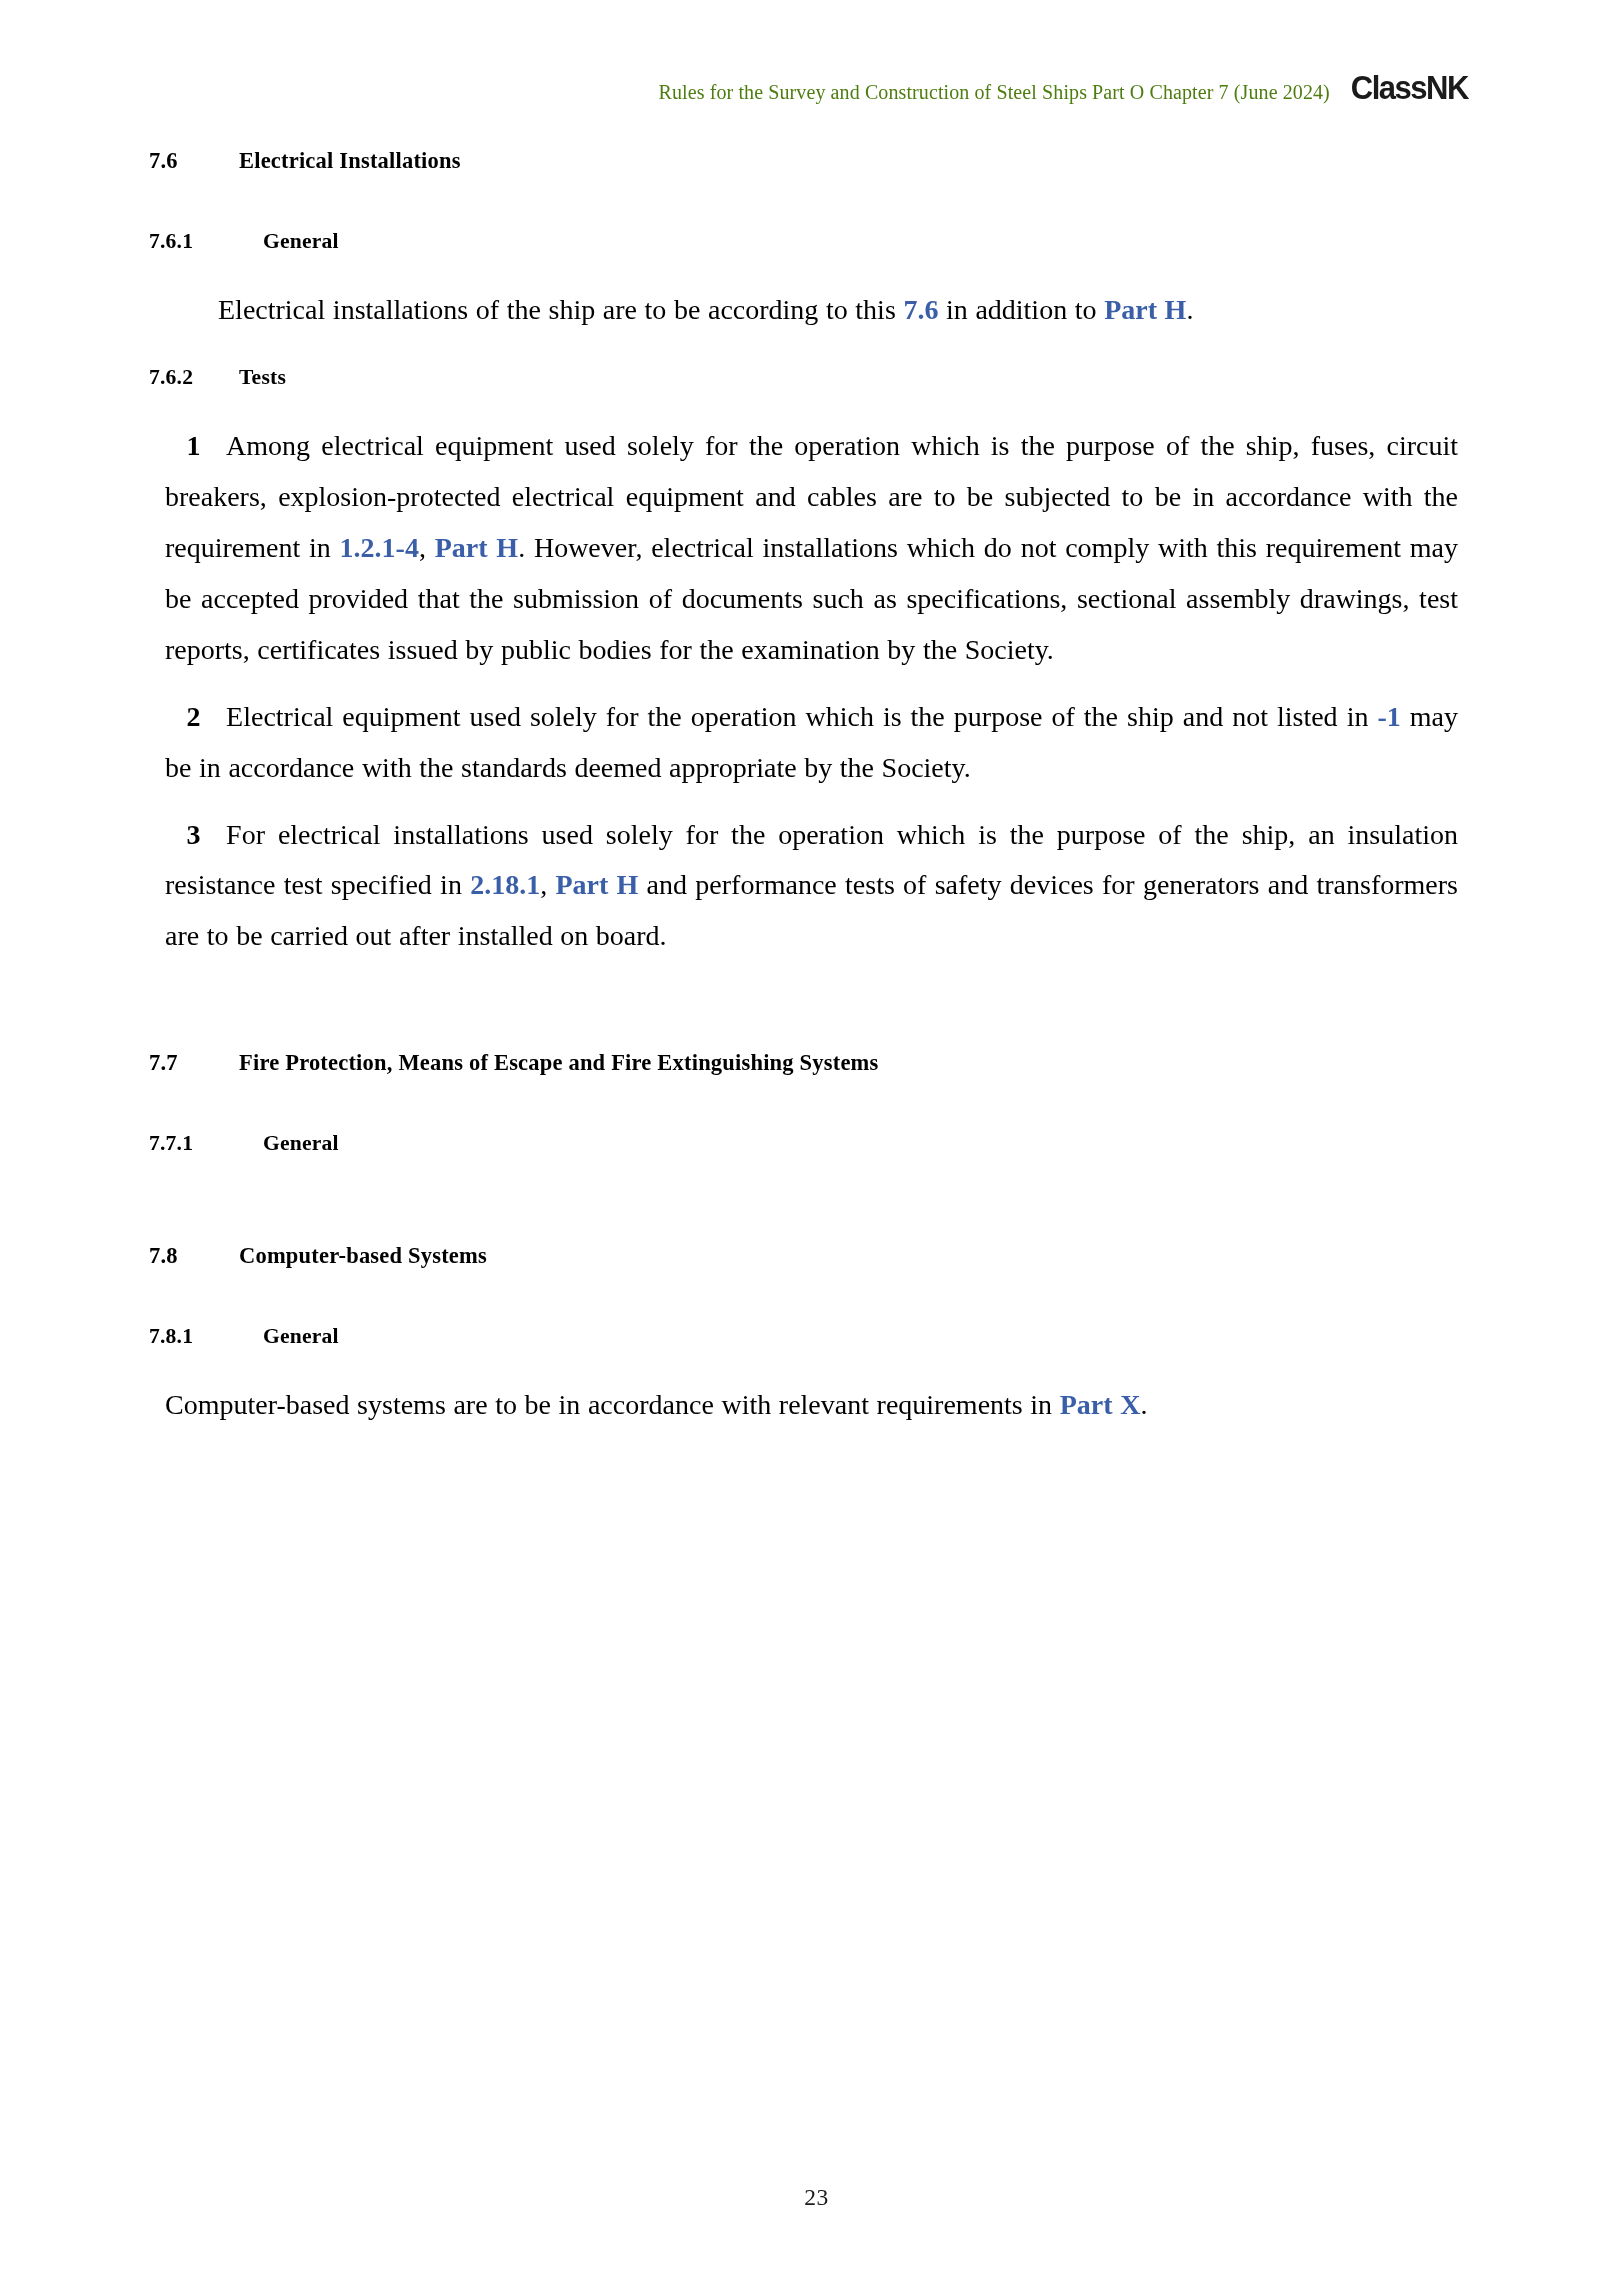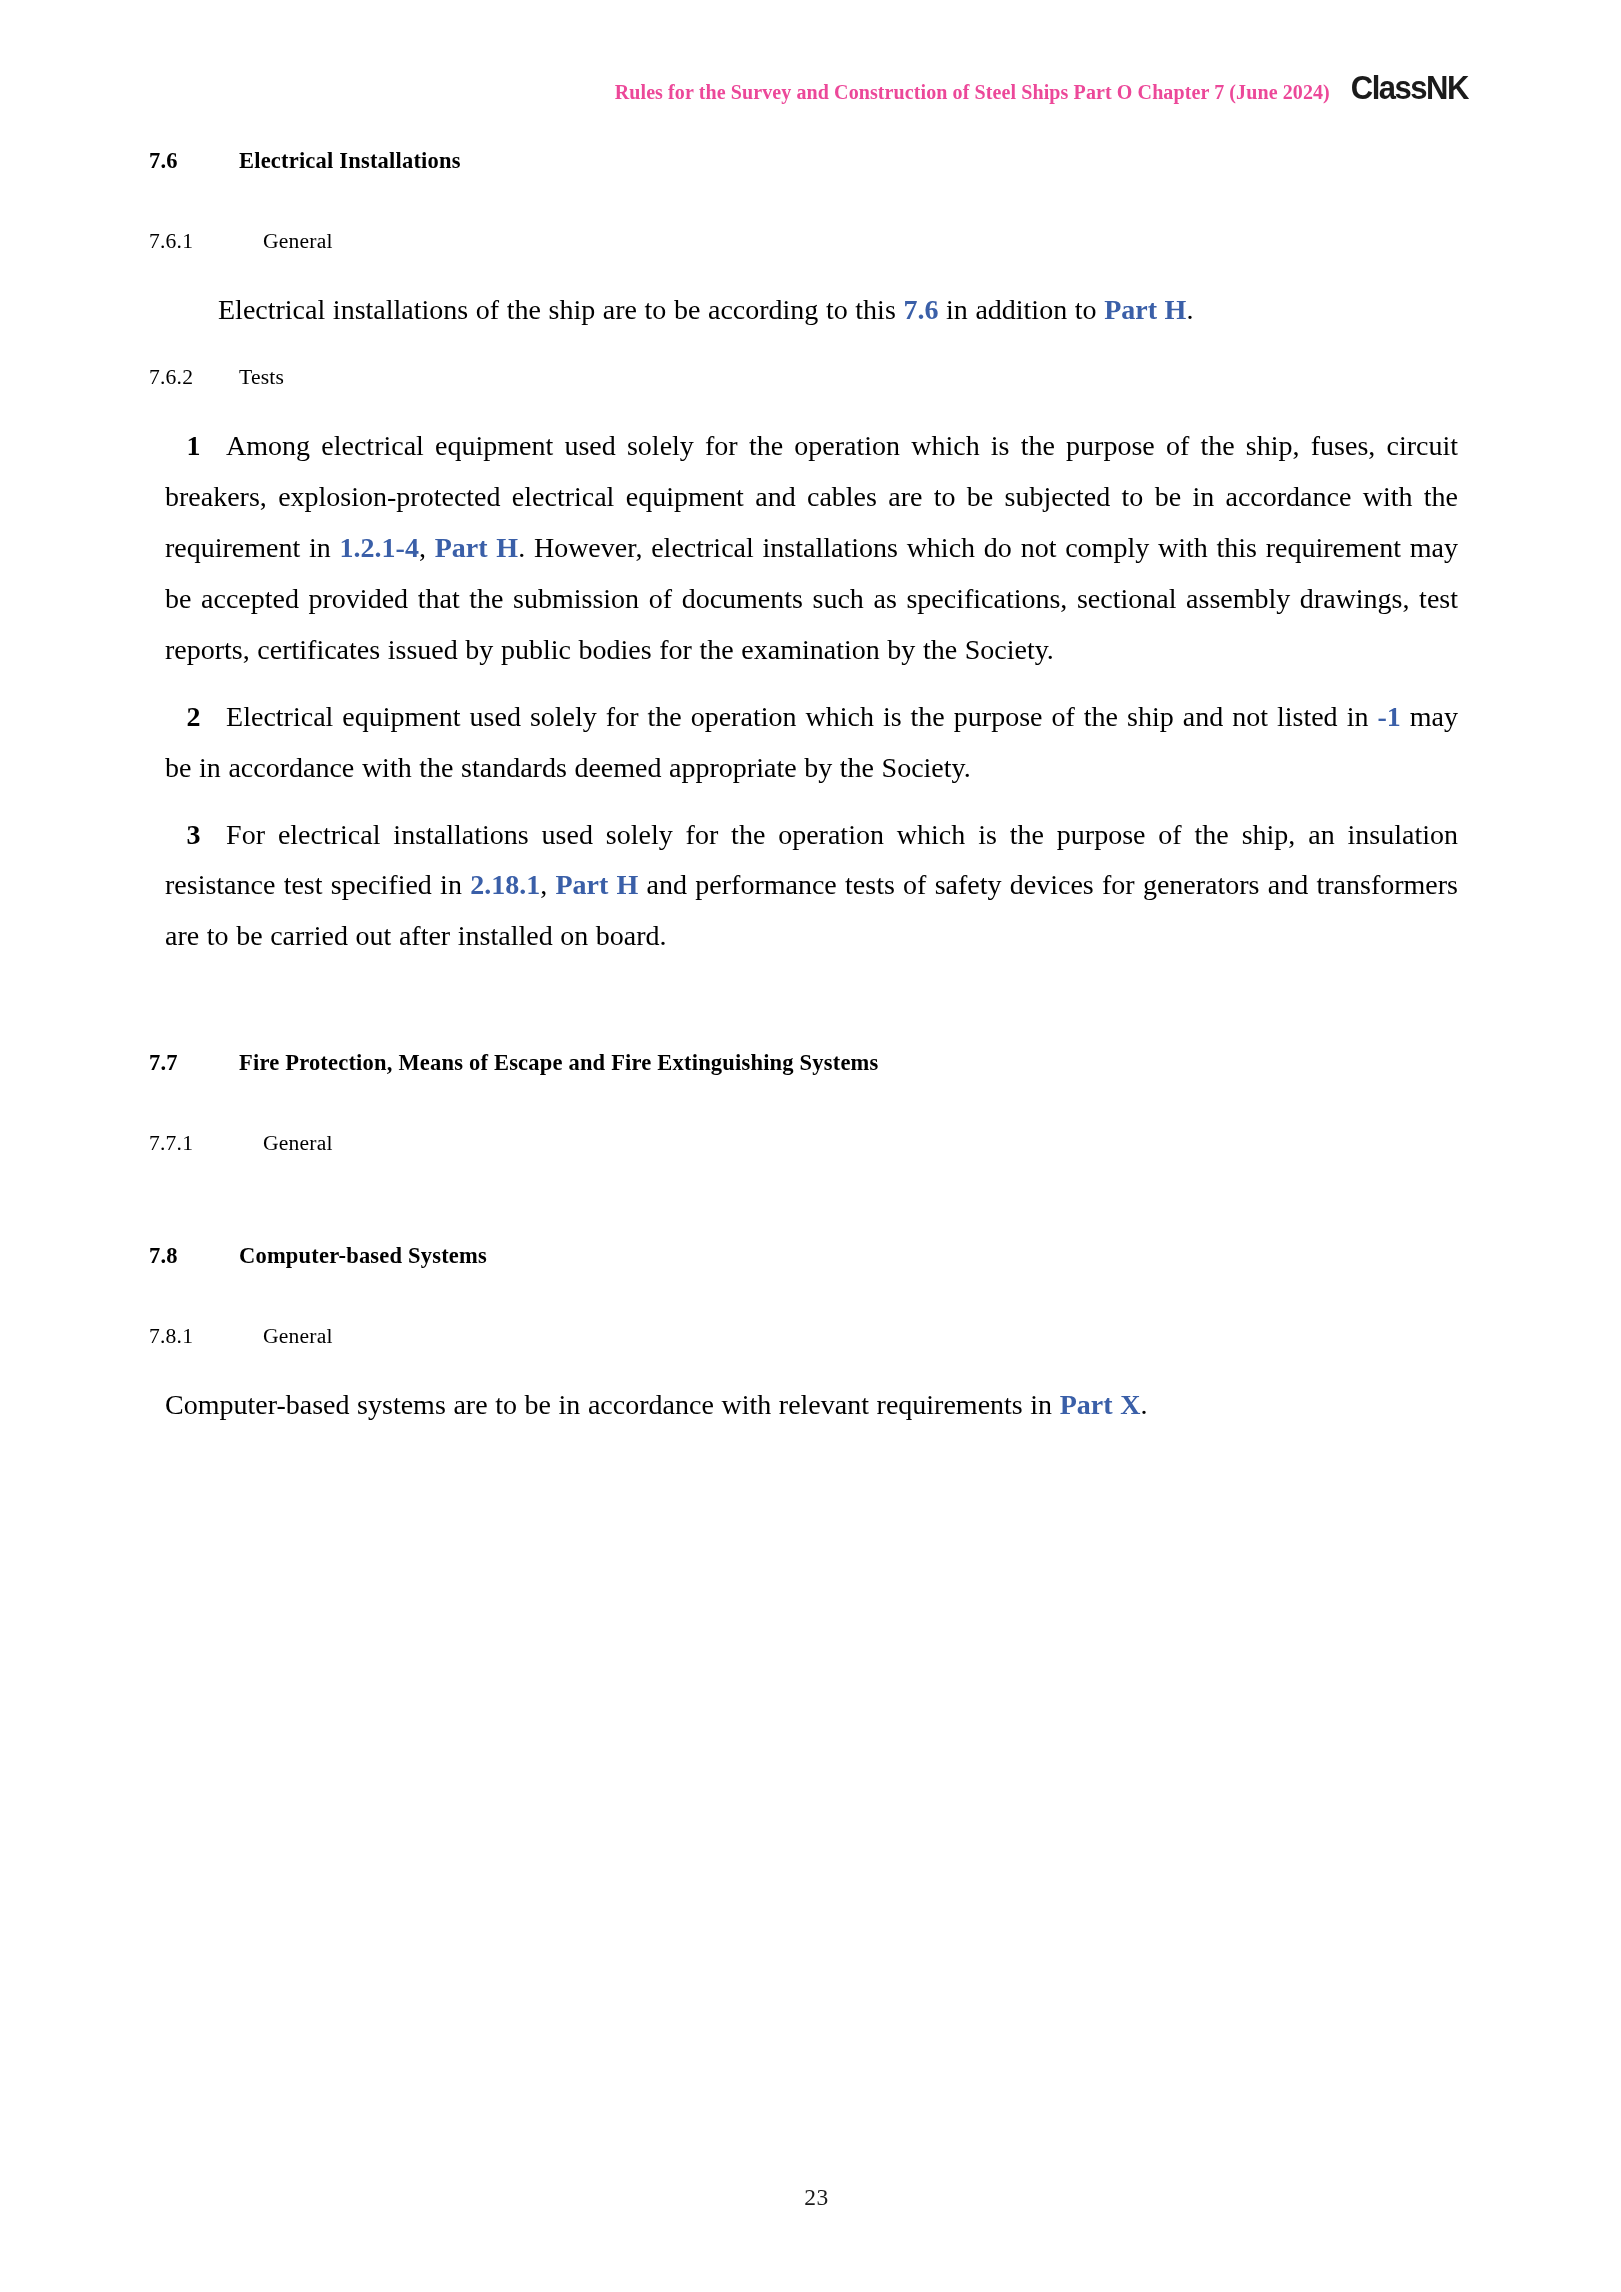--- a/index.html
+++ b/index.html
@@ -27,25 +27,25 @@
     left: 149px;
     right: 149px;
     height: 39px;
     display: flex;
     align-items: baseline;
     justify-content: flex-end;
     gap: 17.6px;
   }
   .header-title {
     font-family: "Liberation Serif", "DejaVu Serif", serif;
-    font-weight: bold;
+    font-weight: normal;
     font-size: 20px;
     letter-spacing: 0.1px;
     white-space: nowrap;
-    color: #ec4899;
+    color: #4d7c0f;
   }
   .brand-logo {
     font-family: "Liberation Sans", "DejaVu Sans", sans-serif;
     font-weight: bold;
     font-size: 33px;
     letter-spacing: -1.6px;
     color: #1b1b1b;
     transform: scaleX(0.94);
     transform-origin: right baseline;
     white-space: nowrap;
@@ -65,21 +65,21 @@
     display: flex;
     font-weight: bold;
     font-size: 22.5px;
     margin: 0;
     line-height: 1.2;
     letter-spacing: 0.2px;
   }
   .h-section .num { width: 90px; flex: 0 0 90px; }
   .h-sub {
     display: flex;
-    font-weight: normal;
+    font-weight: bold;
     font-size: 21.6px;
     margin: 0;
     line-height: 1.2;
     letter-spacing: 0.2px;
   }
   .h-sub .num { width: 114px; flex: 0 0 114px; }
   .h-sub-tight .num { width: 90px; flex: 0 0 90px; }
 
   
   p.body {

